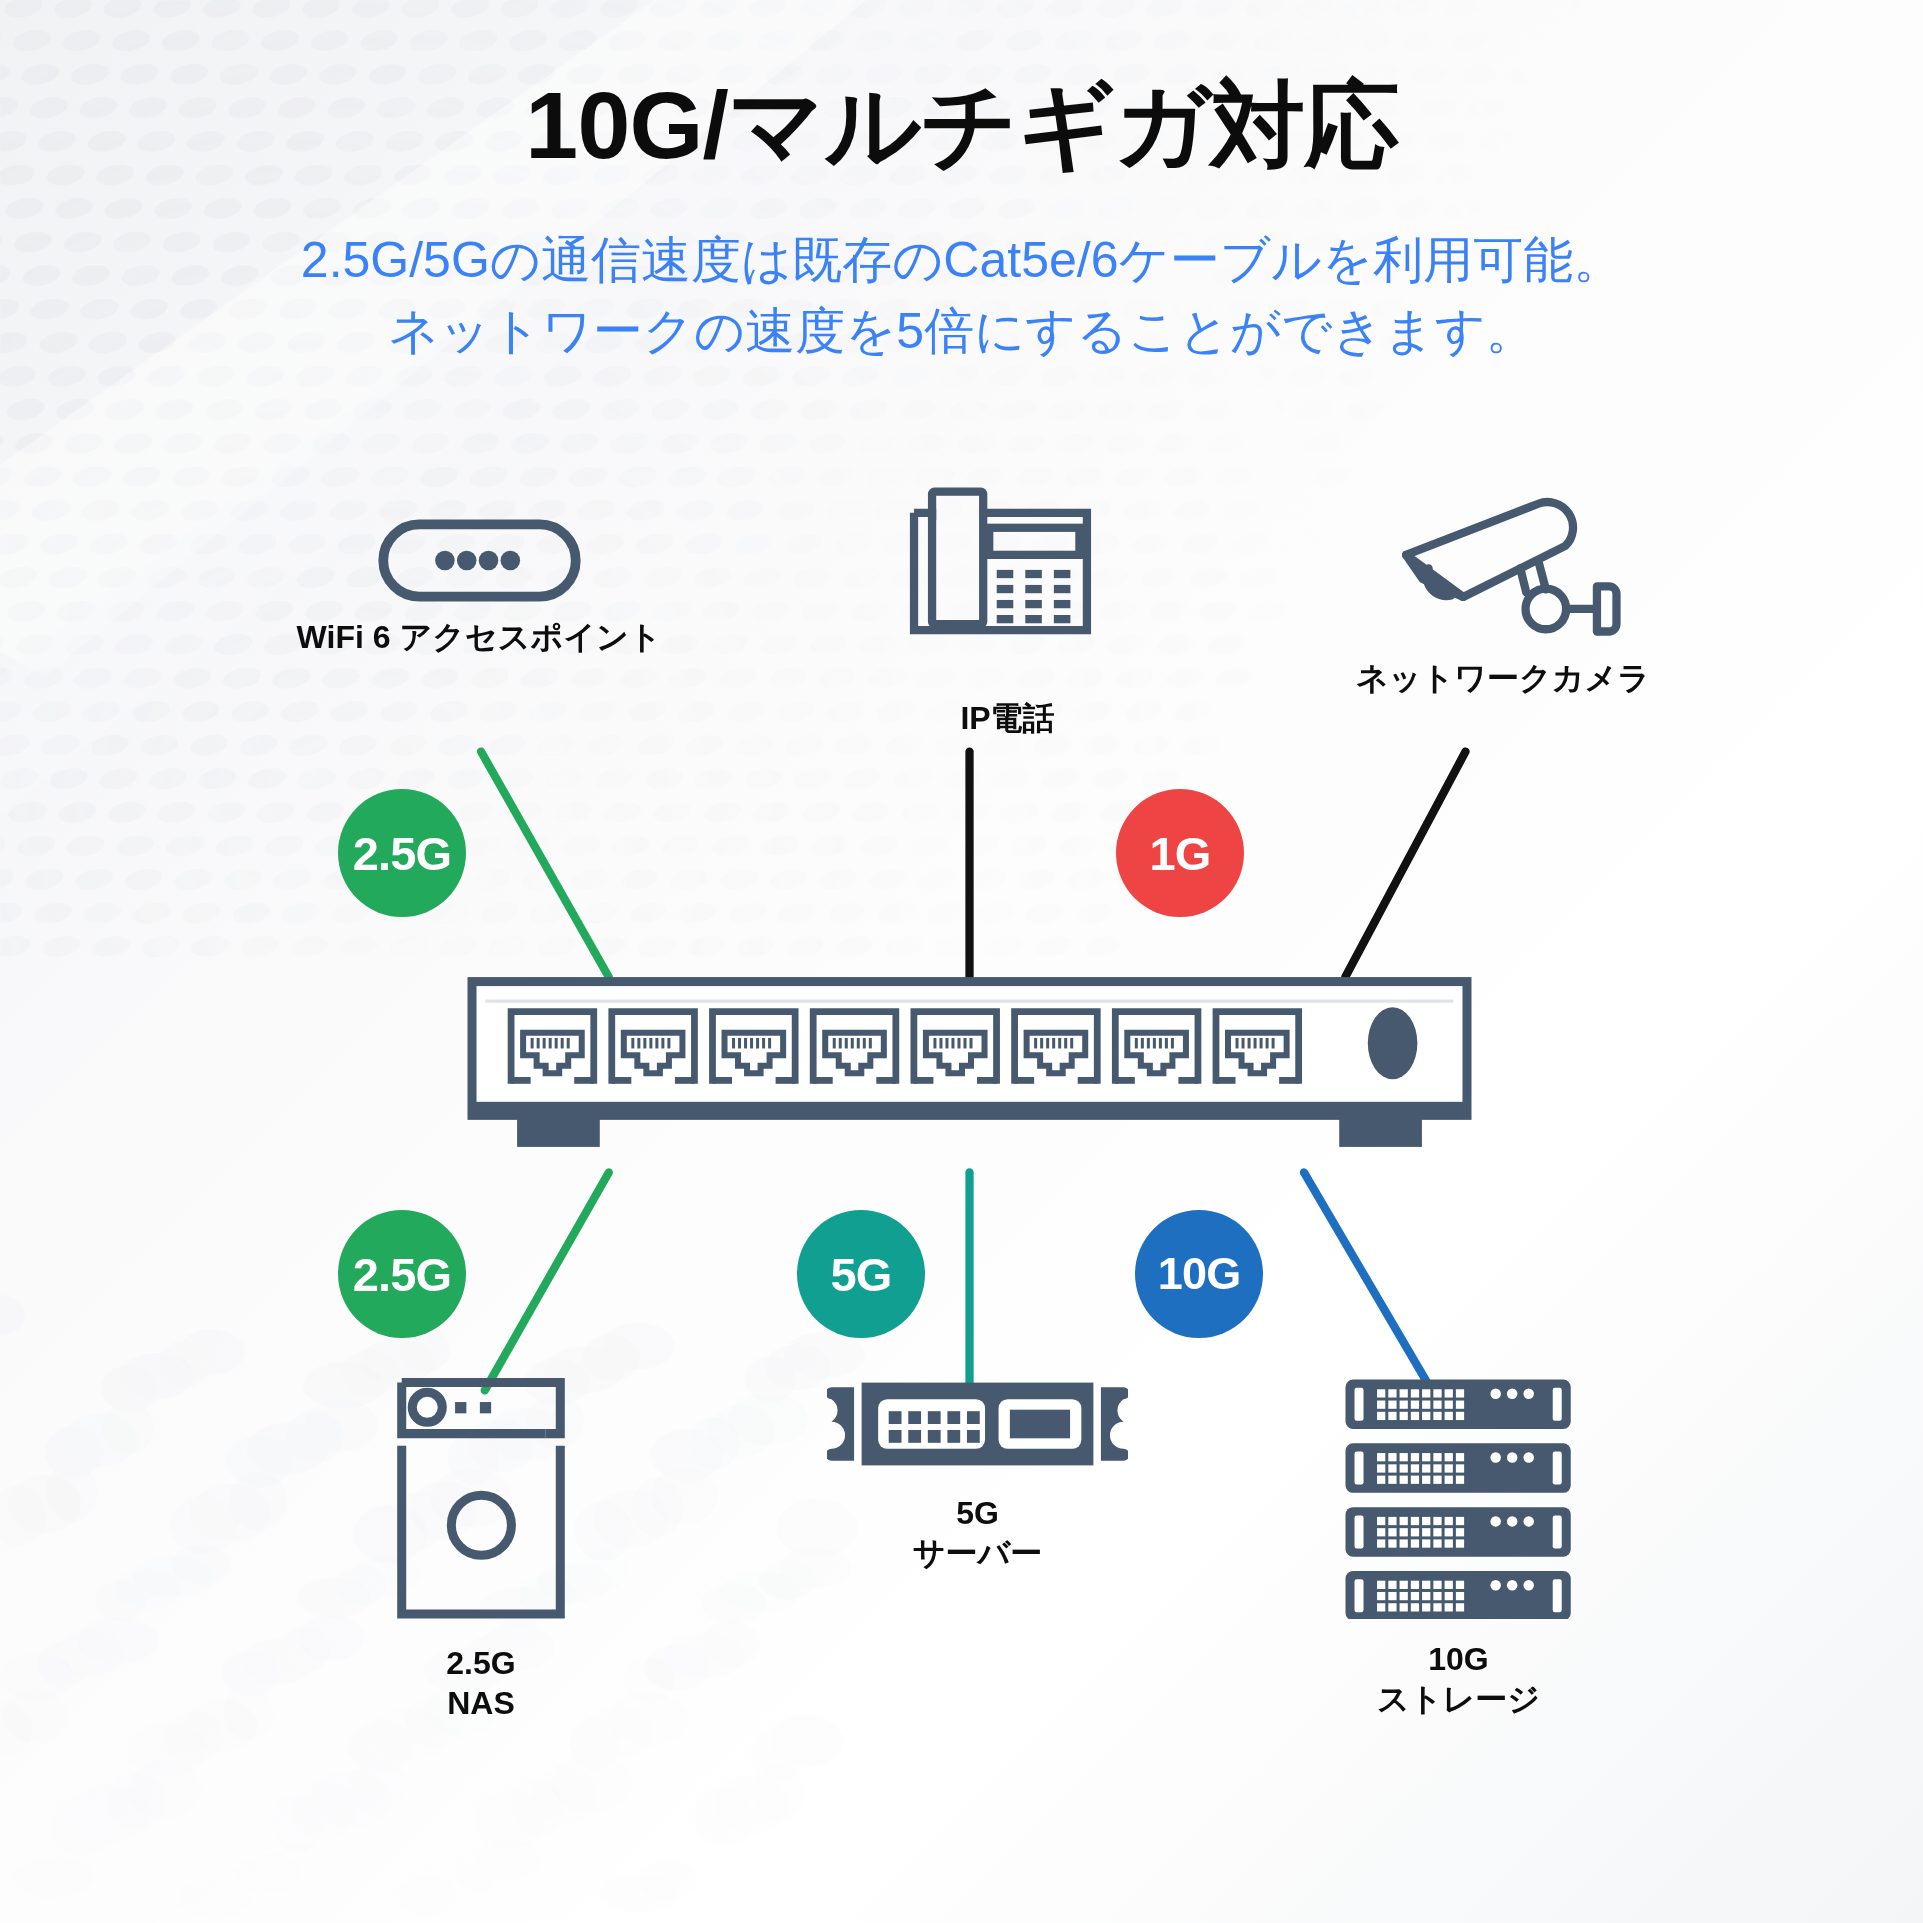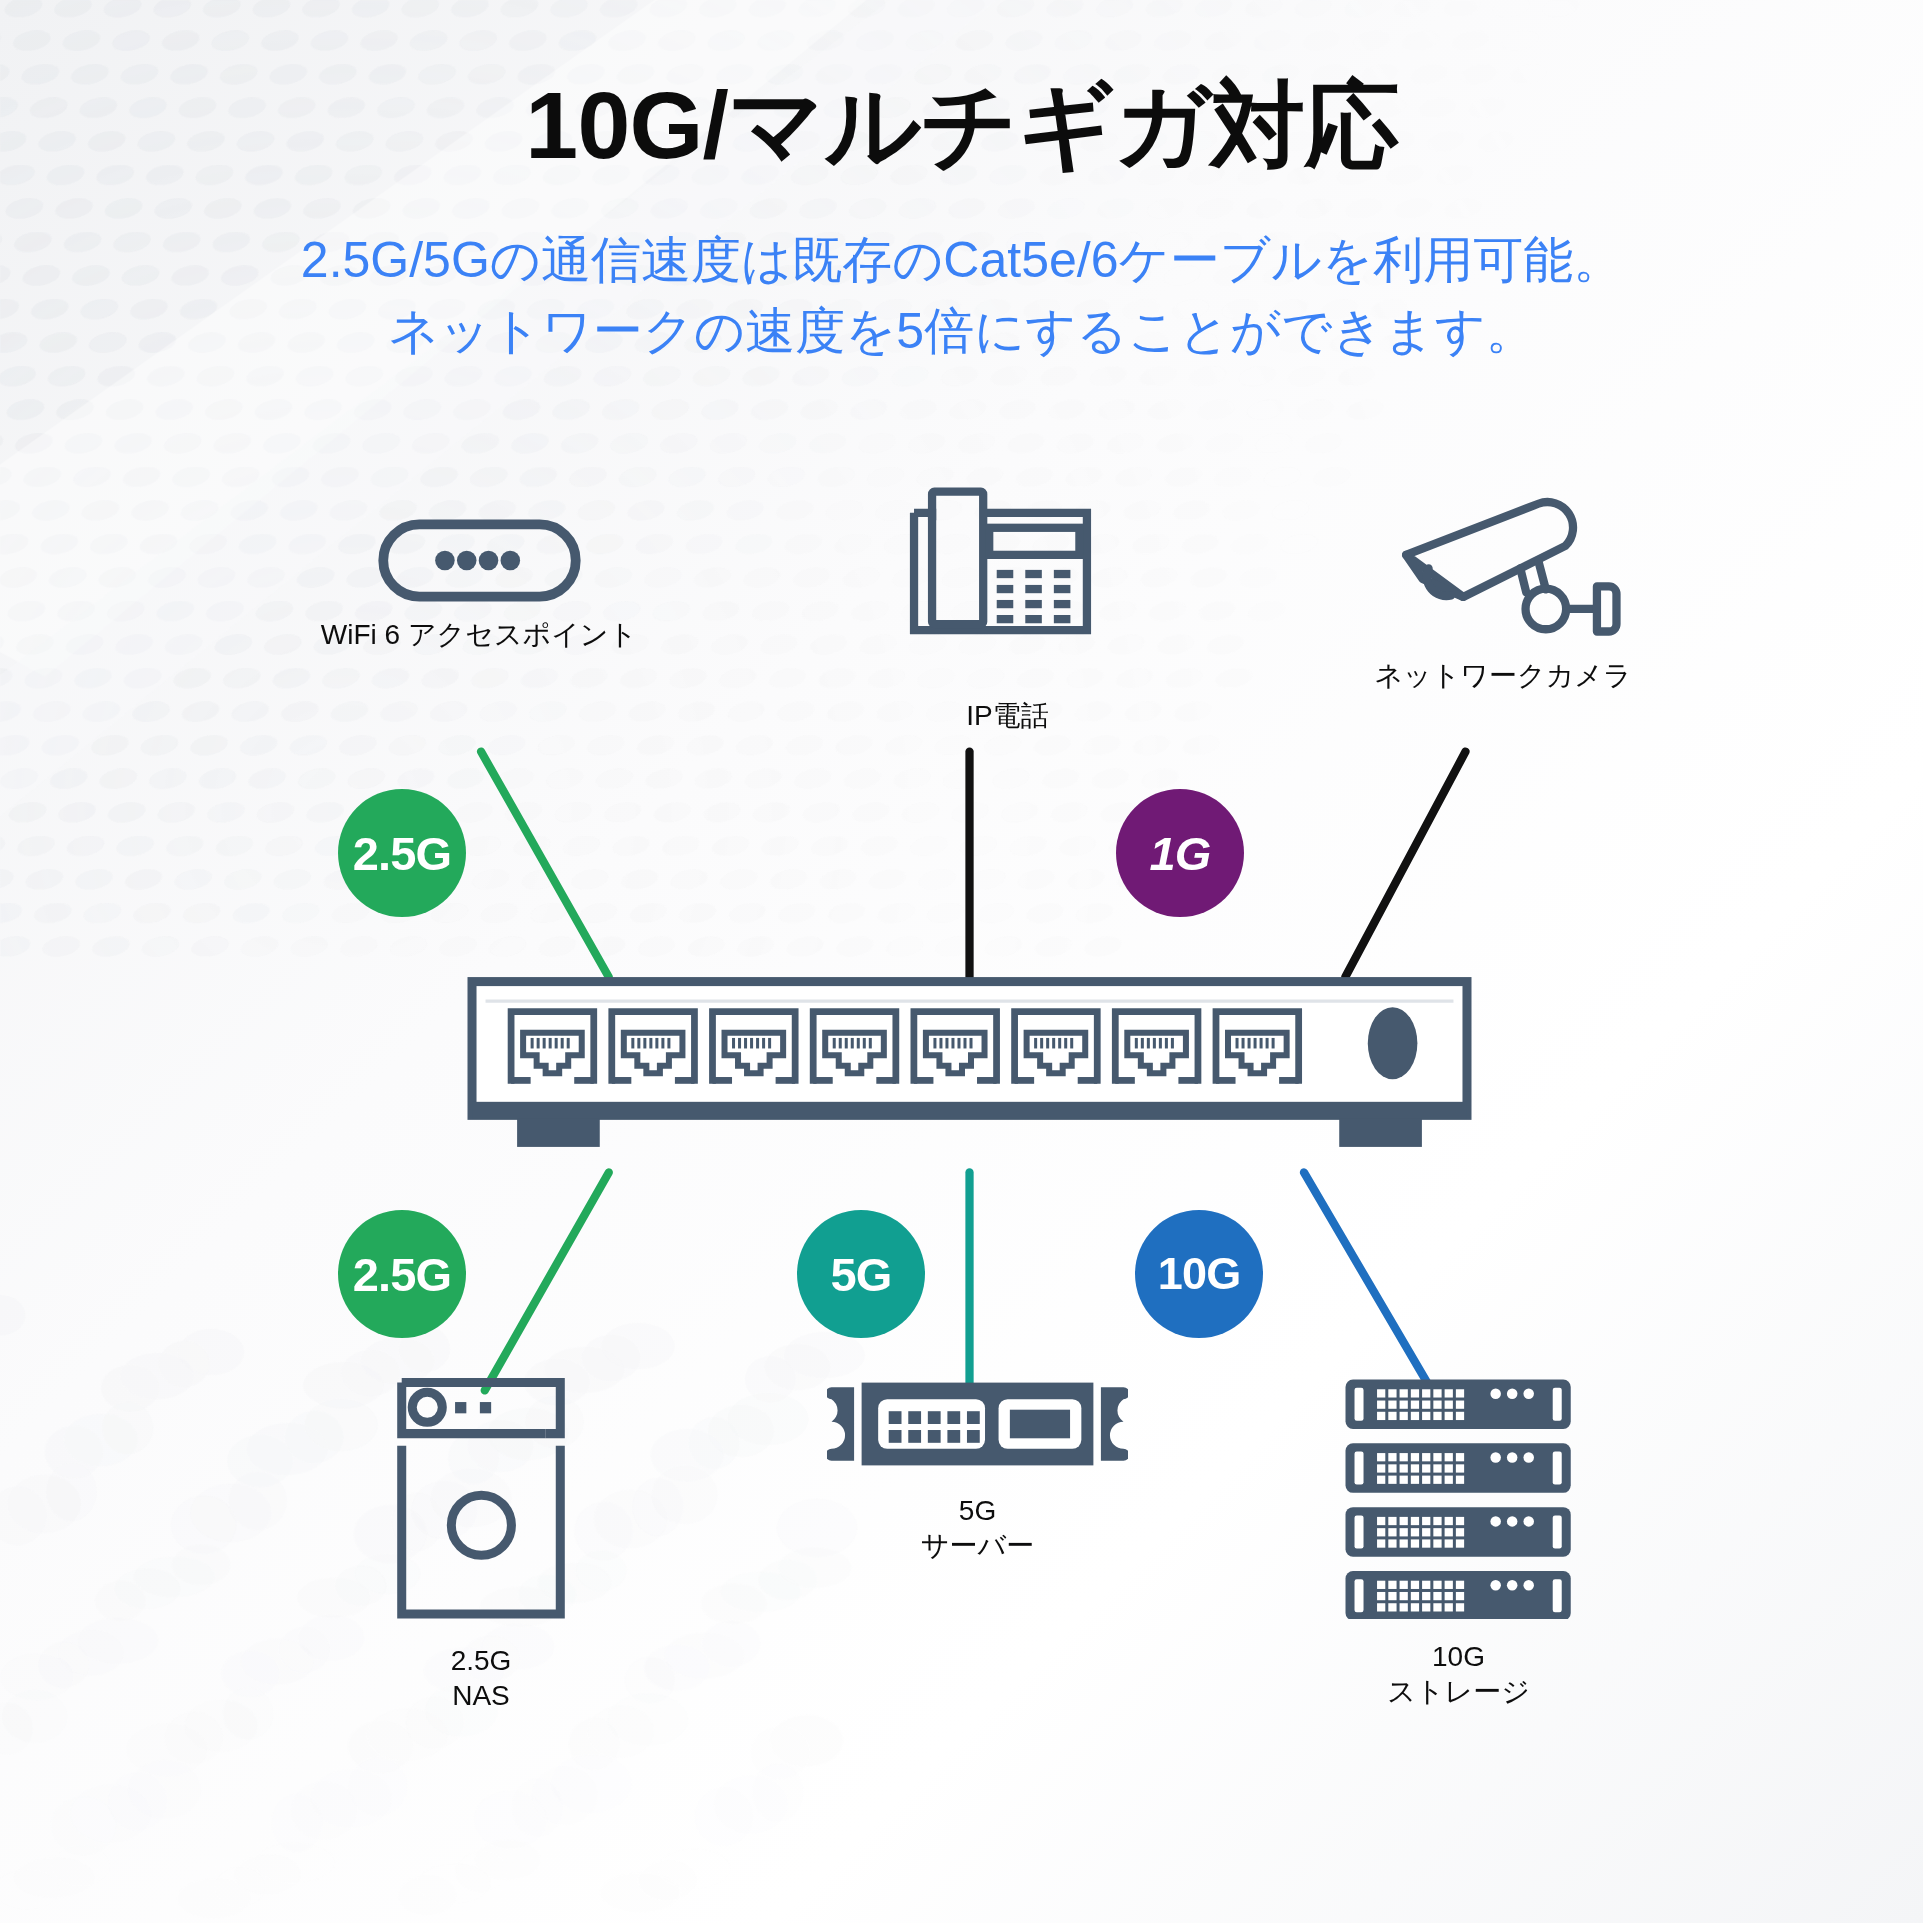--- a/index.html
+++ b/index.html
@@ -40,22 +40,22 @@
   
   .device {
     position:absolute;
     display:flex;
     flex-direction:column;
     align-items:center;
   }
   .device-icon { display:block; }
   .device-label {
     margin-top:15px;
-    font-size:28px;
-    font-weight:400;
+    font-size:32px;
+    font-weight:700;
     color:#0d0d0d;
     text-align:center;
     line-height:1.28;
     white-space:pre-line;
   }
 
   
   #dev-ap     { left:201px;  top:519px;  width:556px; }
   #dev-phone  { left:812px; top:481px;  width:391px;gap:40px; }
   #dev-camera { left:1270px; top:496px;  width:466px; }
@@ -1358,21 +1358,21 @@
         <path d="M249 150 L290 150"></path>
 
         <path d="M290 120 L306 120 A10 10 0 0 1 316 130 L316 170 A10 10 0 0 1 306 180 L290 180 Z"></path>
       </g>
     </svg>
     <div class="device-label">ネットワークカメラ</div>
   </div>
 
   <div class="badge" id="badge-25g-top" style="background:#23a95b;">2.5G</div>
 
-  <div class="badge" id="badge-1g" style="background:#701a75;font-style:italic;">1G</div>
+  <div class="badge" id="badge-1g" style="background:#ef4444;">1G</div>
 
   <div class="badge" id="badge-25g-bot" style="background:#23a95b;">2.5G</div>
 
   <div class="badge" id="badge-5g" style="background:#119f91;">5G</div>
 
   <div class="badge" id="badge-10g" style="background:#1f6fc0;">10G</div>
 
   <svg id="switch-device" width="1007" height="173" viewBox="0 0 1340 230">
 
     <rect x="8" y="6" width="1324" height="178" fill="#ffffff" stroke="#46596e" stroke-width="12"></rect>

